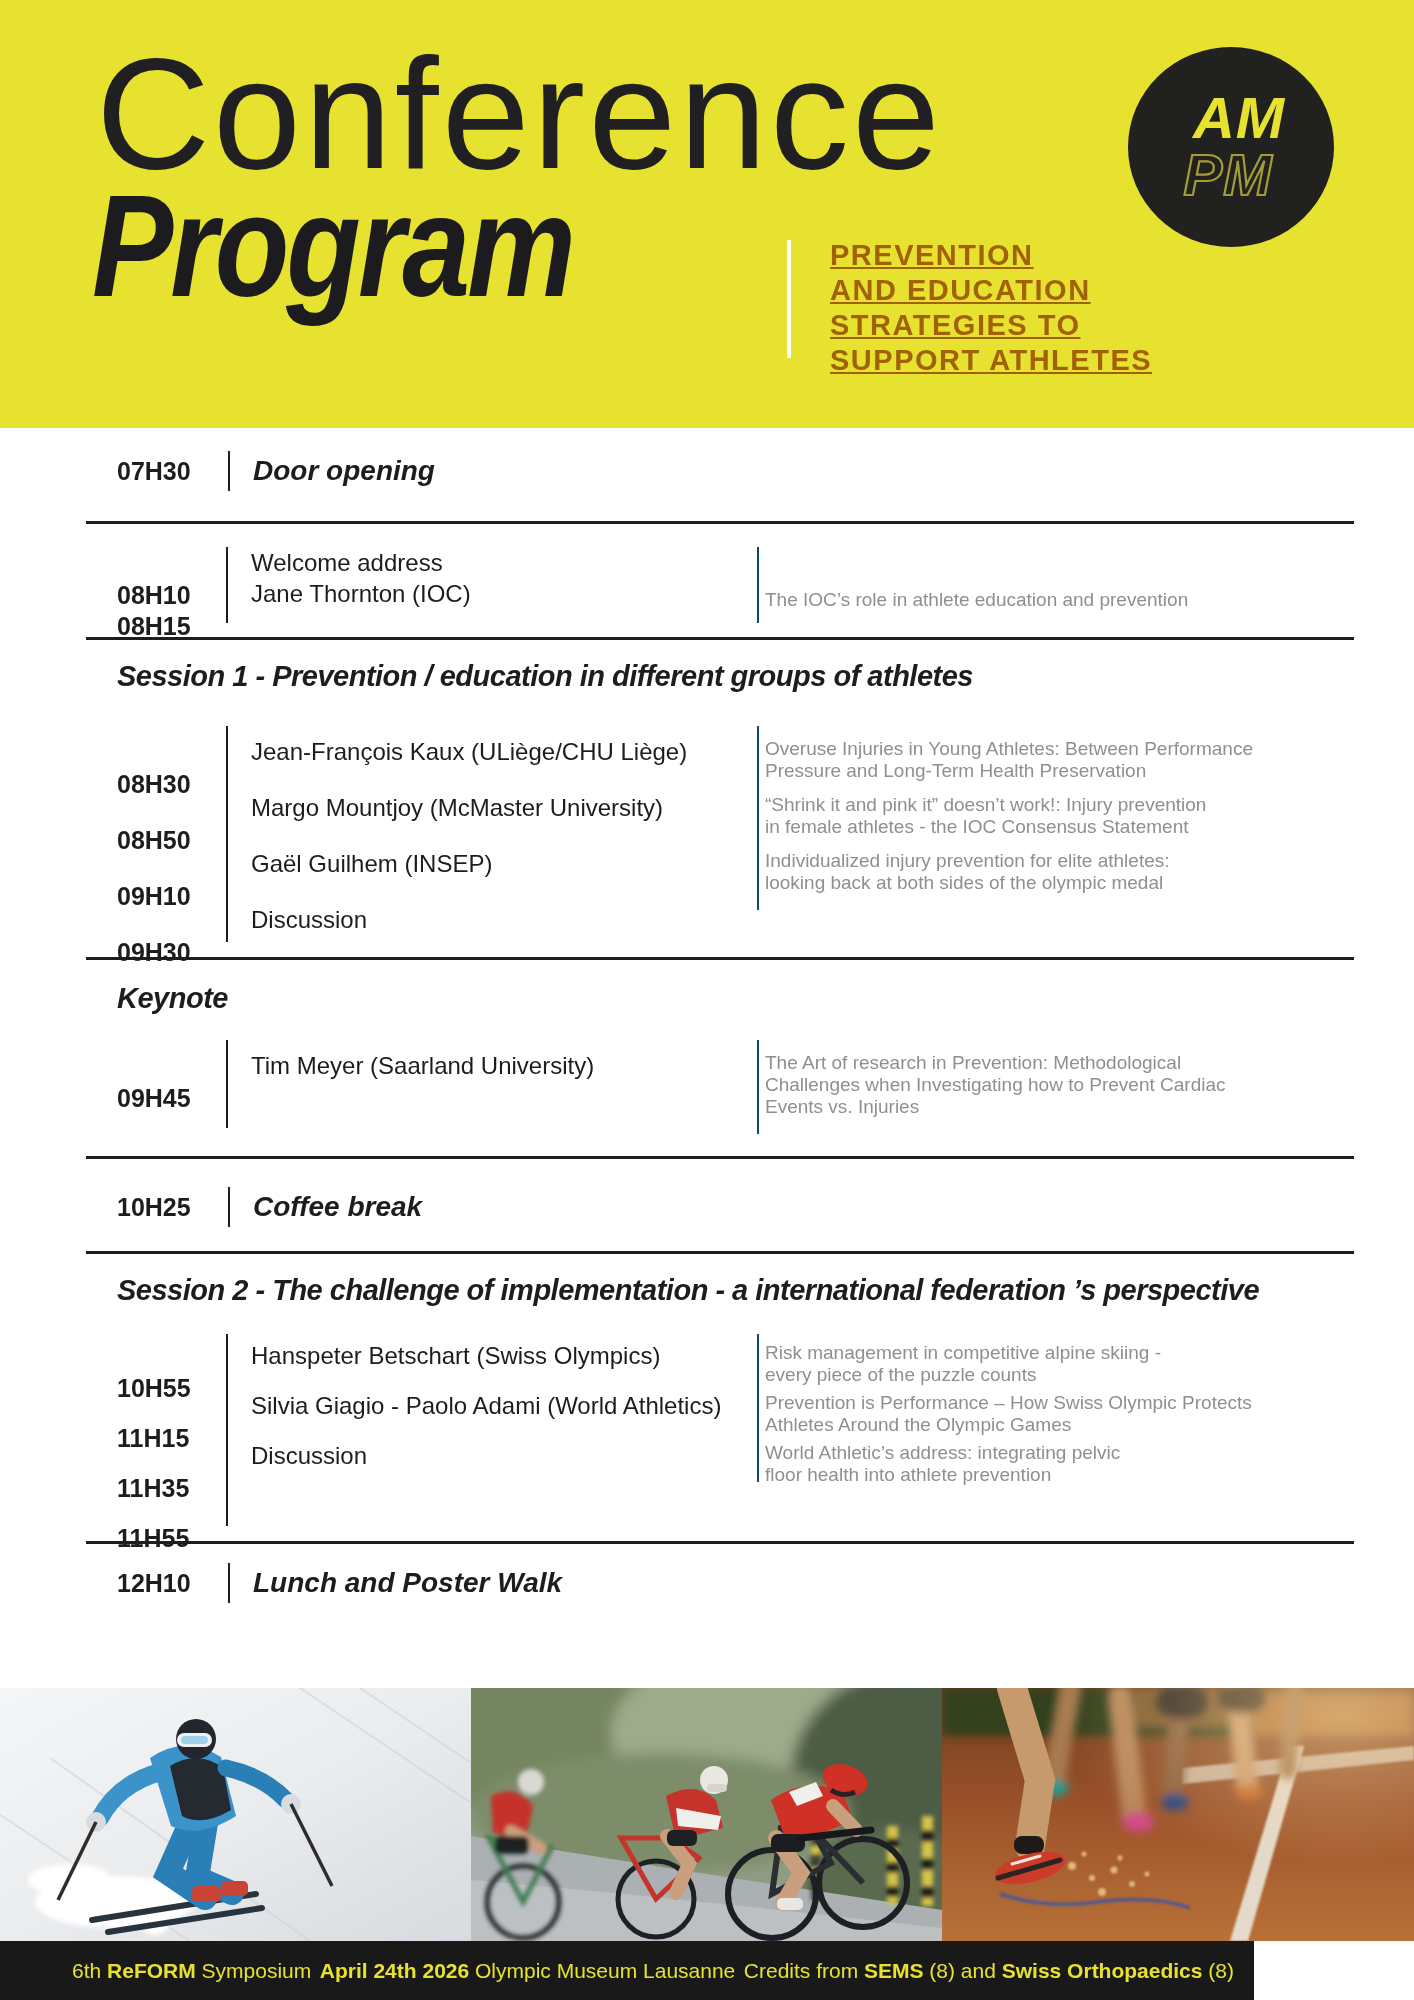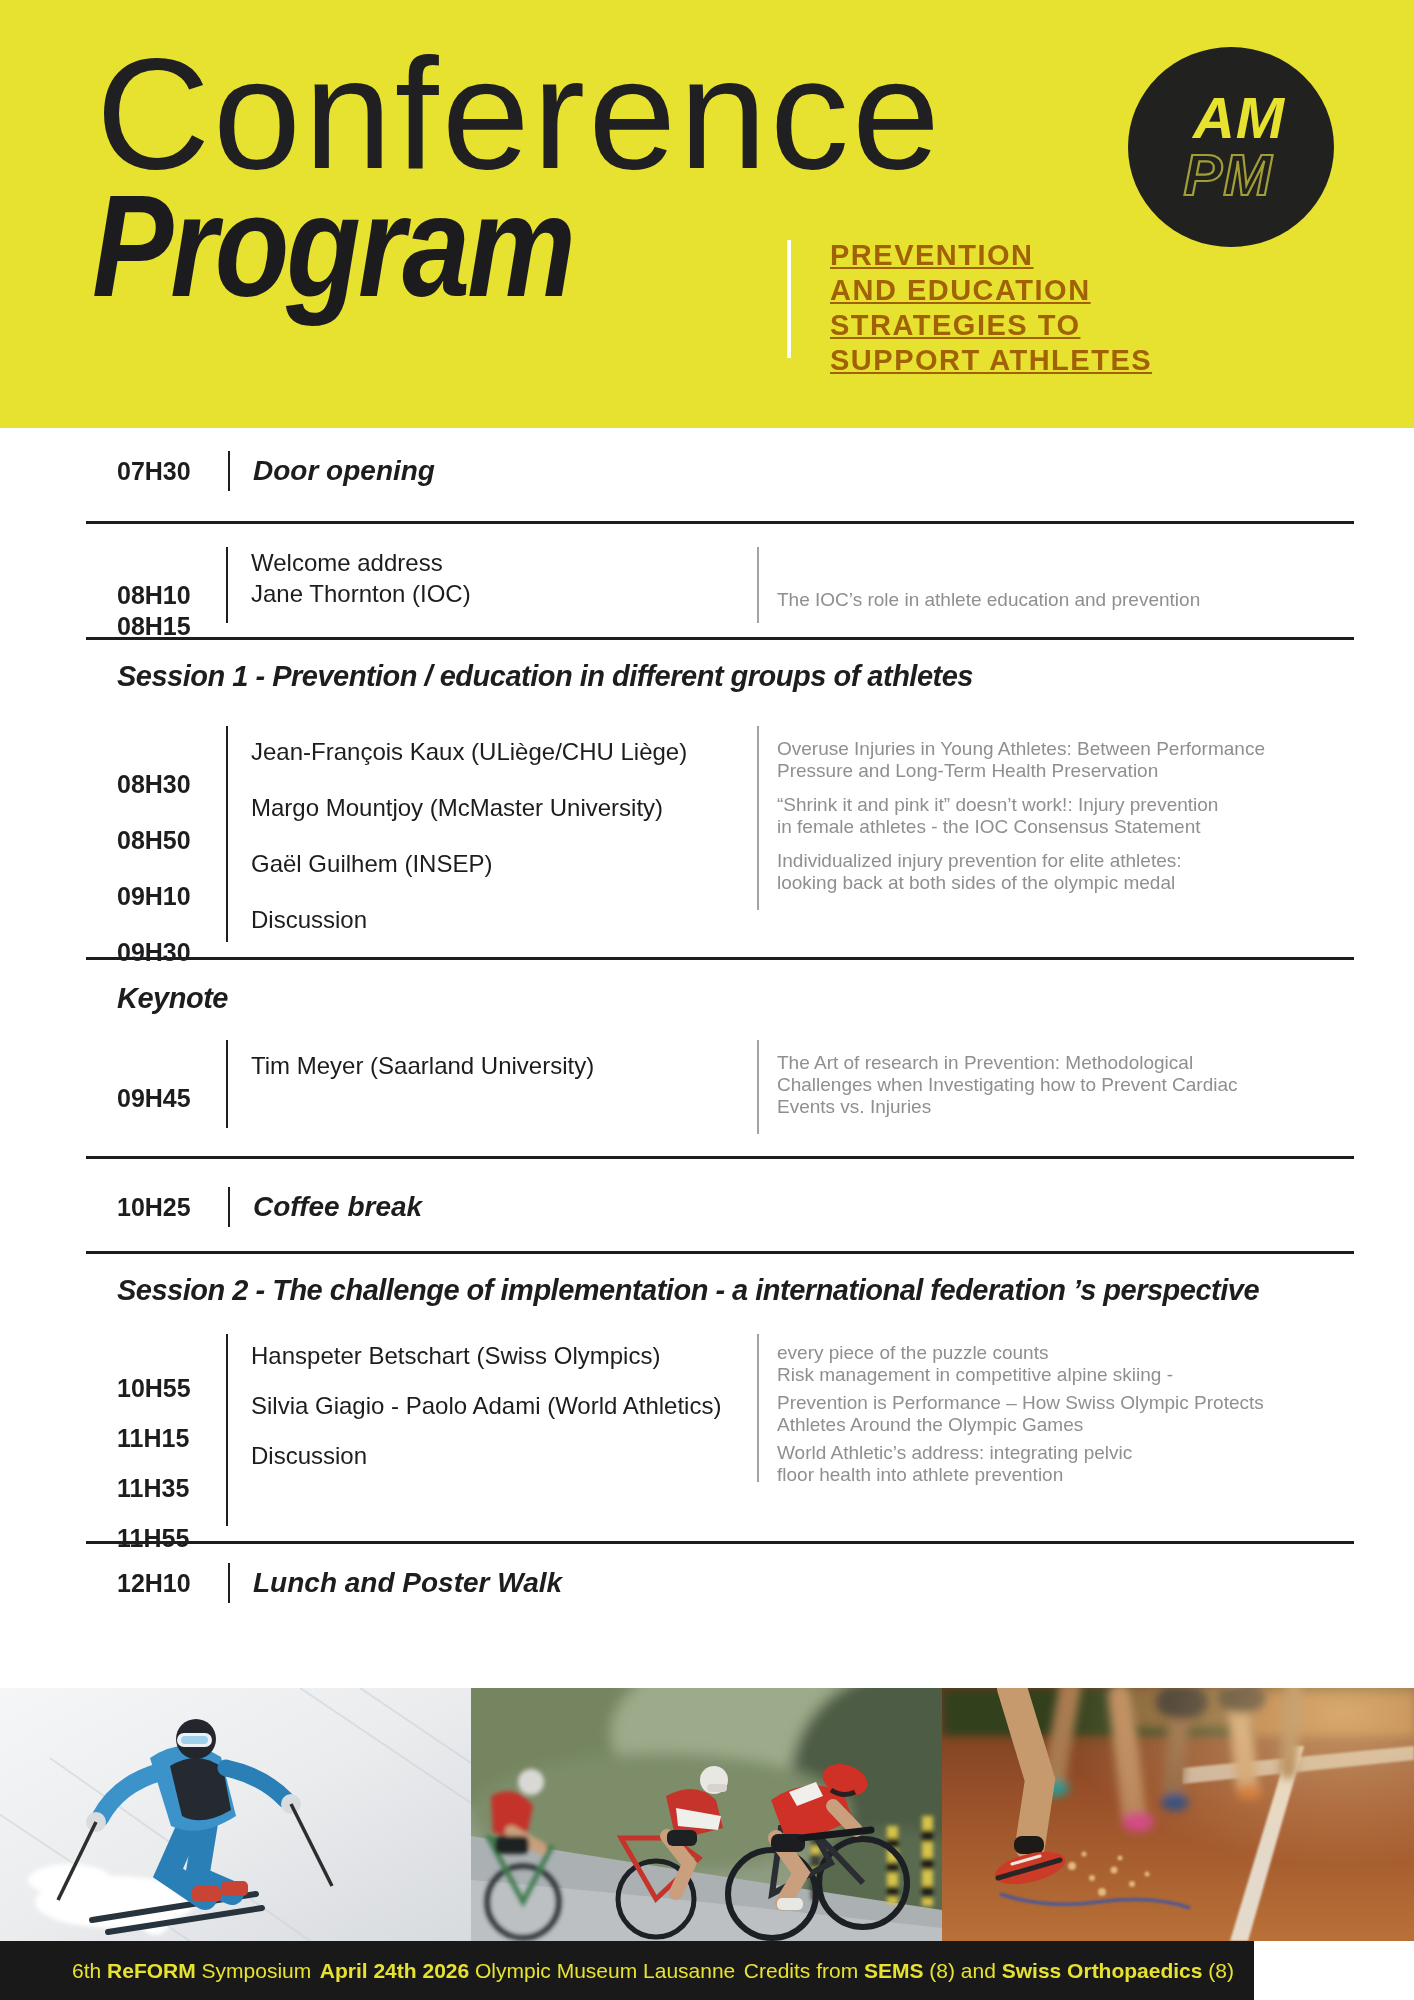--- a/index.html
+++ b/index.html
@@ -27,21 +27,21 @@
   .logo .pm{font-size:58px;font-weight:700;font-style:italic;line-height:0.98;color:transparent;
             -webkit-text-stroke:2.2px #a29d35;letter-spacing:1px;margin-left:-6px;}
 
   
   .rule{position:absolute;left:86px;width:1268px;height:3px;background:#1d1d1f;}
   .sec{position:absolute;left:117px;font-size:29px;font-weight:700;font-style:italic;letter-spacing:-0.5px;}
   .block{position:absolute;left:117px;display:flex;align-items:flex-start;}
   .t-col{width:109px;flex:none;margin-top:32px;}
   .vline{width:2px;flex:none;background:#1d1d1f;}
   .n-col{width:529px;flex:none;padding-left:23px;}
-  .a-col{width:545px;flex:none;border-left:2px solid #a3a3a3;padding-left:18px;}
+  .a-col{width:545px;flex:none;border-left:2px solid #0c4a6e;padding-left:6px;}
   .time{font-size:25px;font-weight:700;white-space:nowrap;line-height:28px;}
   .name{font-size:24px;font-weight:400;white-space:nowrap;line-height:28px;}
   .title-it{font-size:28px;font-weight:700;font-style:italic;white-space:nowrap;padding-left:23px;}
   .abs{color:var(--gray);font-size:19px;line-height:22px;}
   .abs .line{display:block;white-space:nowrap;}
 
   
   .rowline{align-items:center;height:58px;}
   .rowline .vline{height:40px;align-self:center;}
   .rowline .time{width:111px;}
@@ -205,22 +205,22 @@
       <div class="srow time">11H55</div>
     </div>
     <div class="vline"></div>
     <div class="n-col">
       <div class="srow name">Hanspeter Betschart (Swiss Olympics)</div>
       <div class="srow name">Silvia Giagio - Paolo Adami (World Athletics)</div>
       <div class="srow name">Discussion</div>
     </div>
     <div class="a-col">
       <div class="srow abs">
+        <span class="line">Risk management in competitive alpine skiing -</span>
         <span class="line">every piece of the puzzle counts</span>
-        <span class="line">Risk management in competitive alpine skiing -</span>
       </div>
       <div class="srow abs">
         <span class="line">Prevention is Performance – How Swiss Olympic Protects</span>
         <span class="line">Athletes Around the Olympic Games</span>
       </div>
       <div class="srow abs">
         <span class="line">World Athletic’s address: integrating pelvic</span>
         <span class="line">floor health into athlete prevention</span>
       </div>
     </div>

